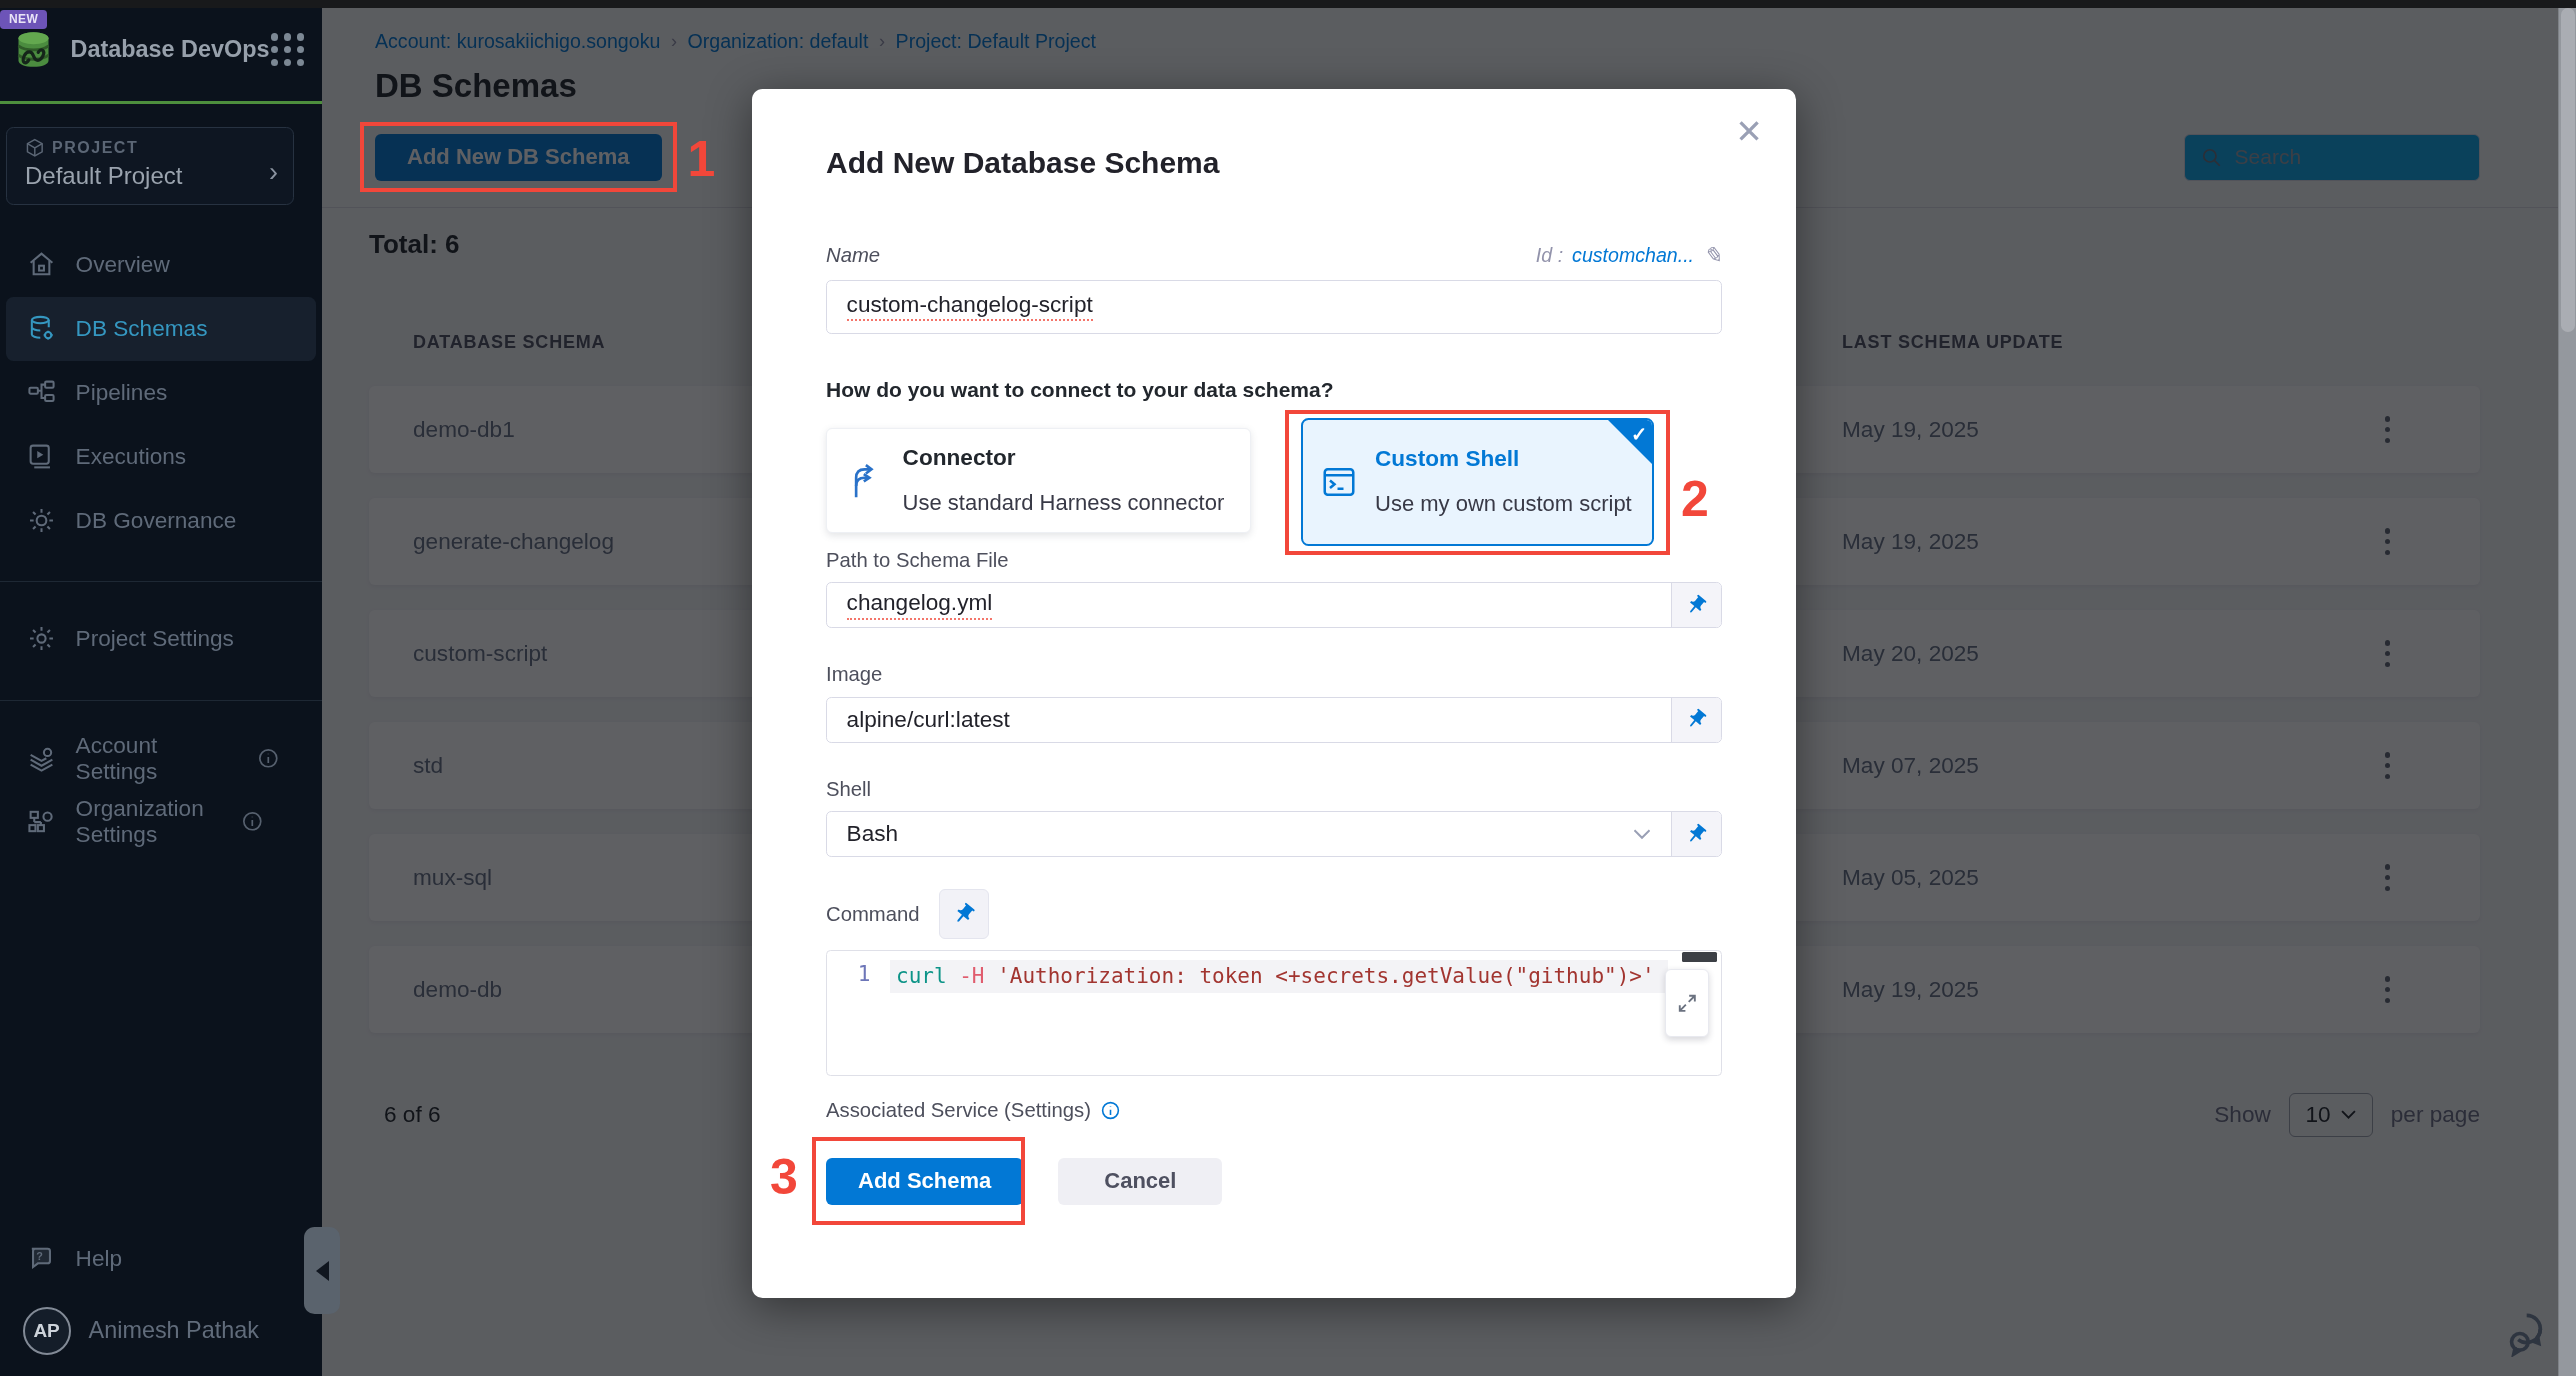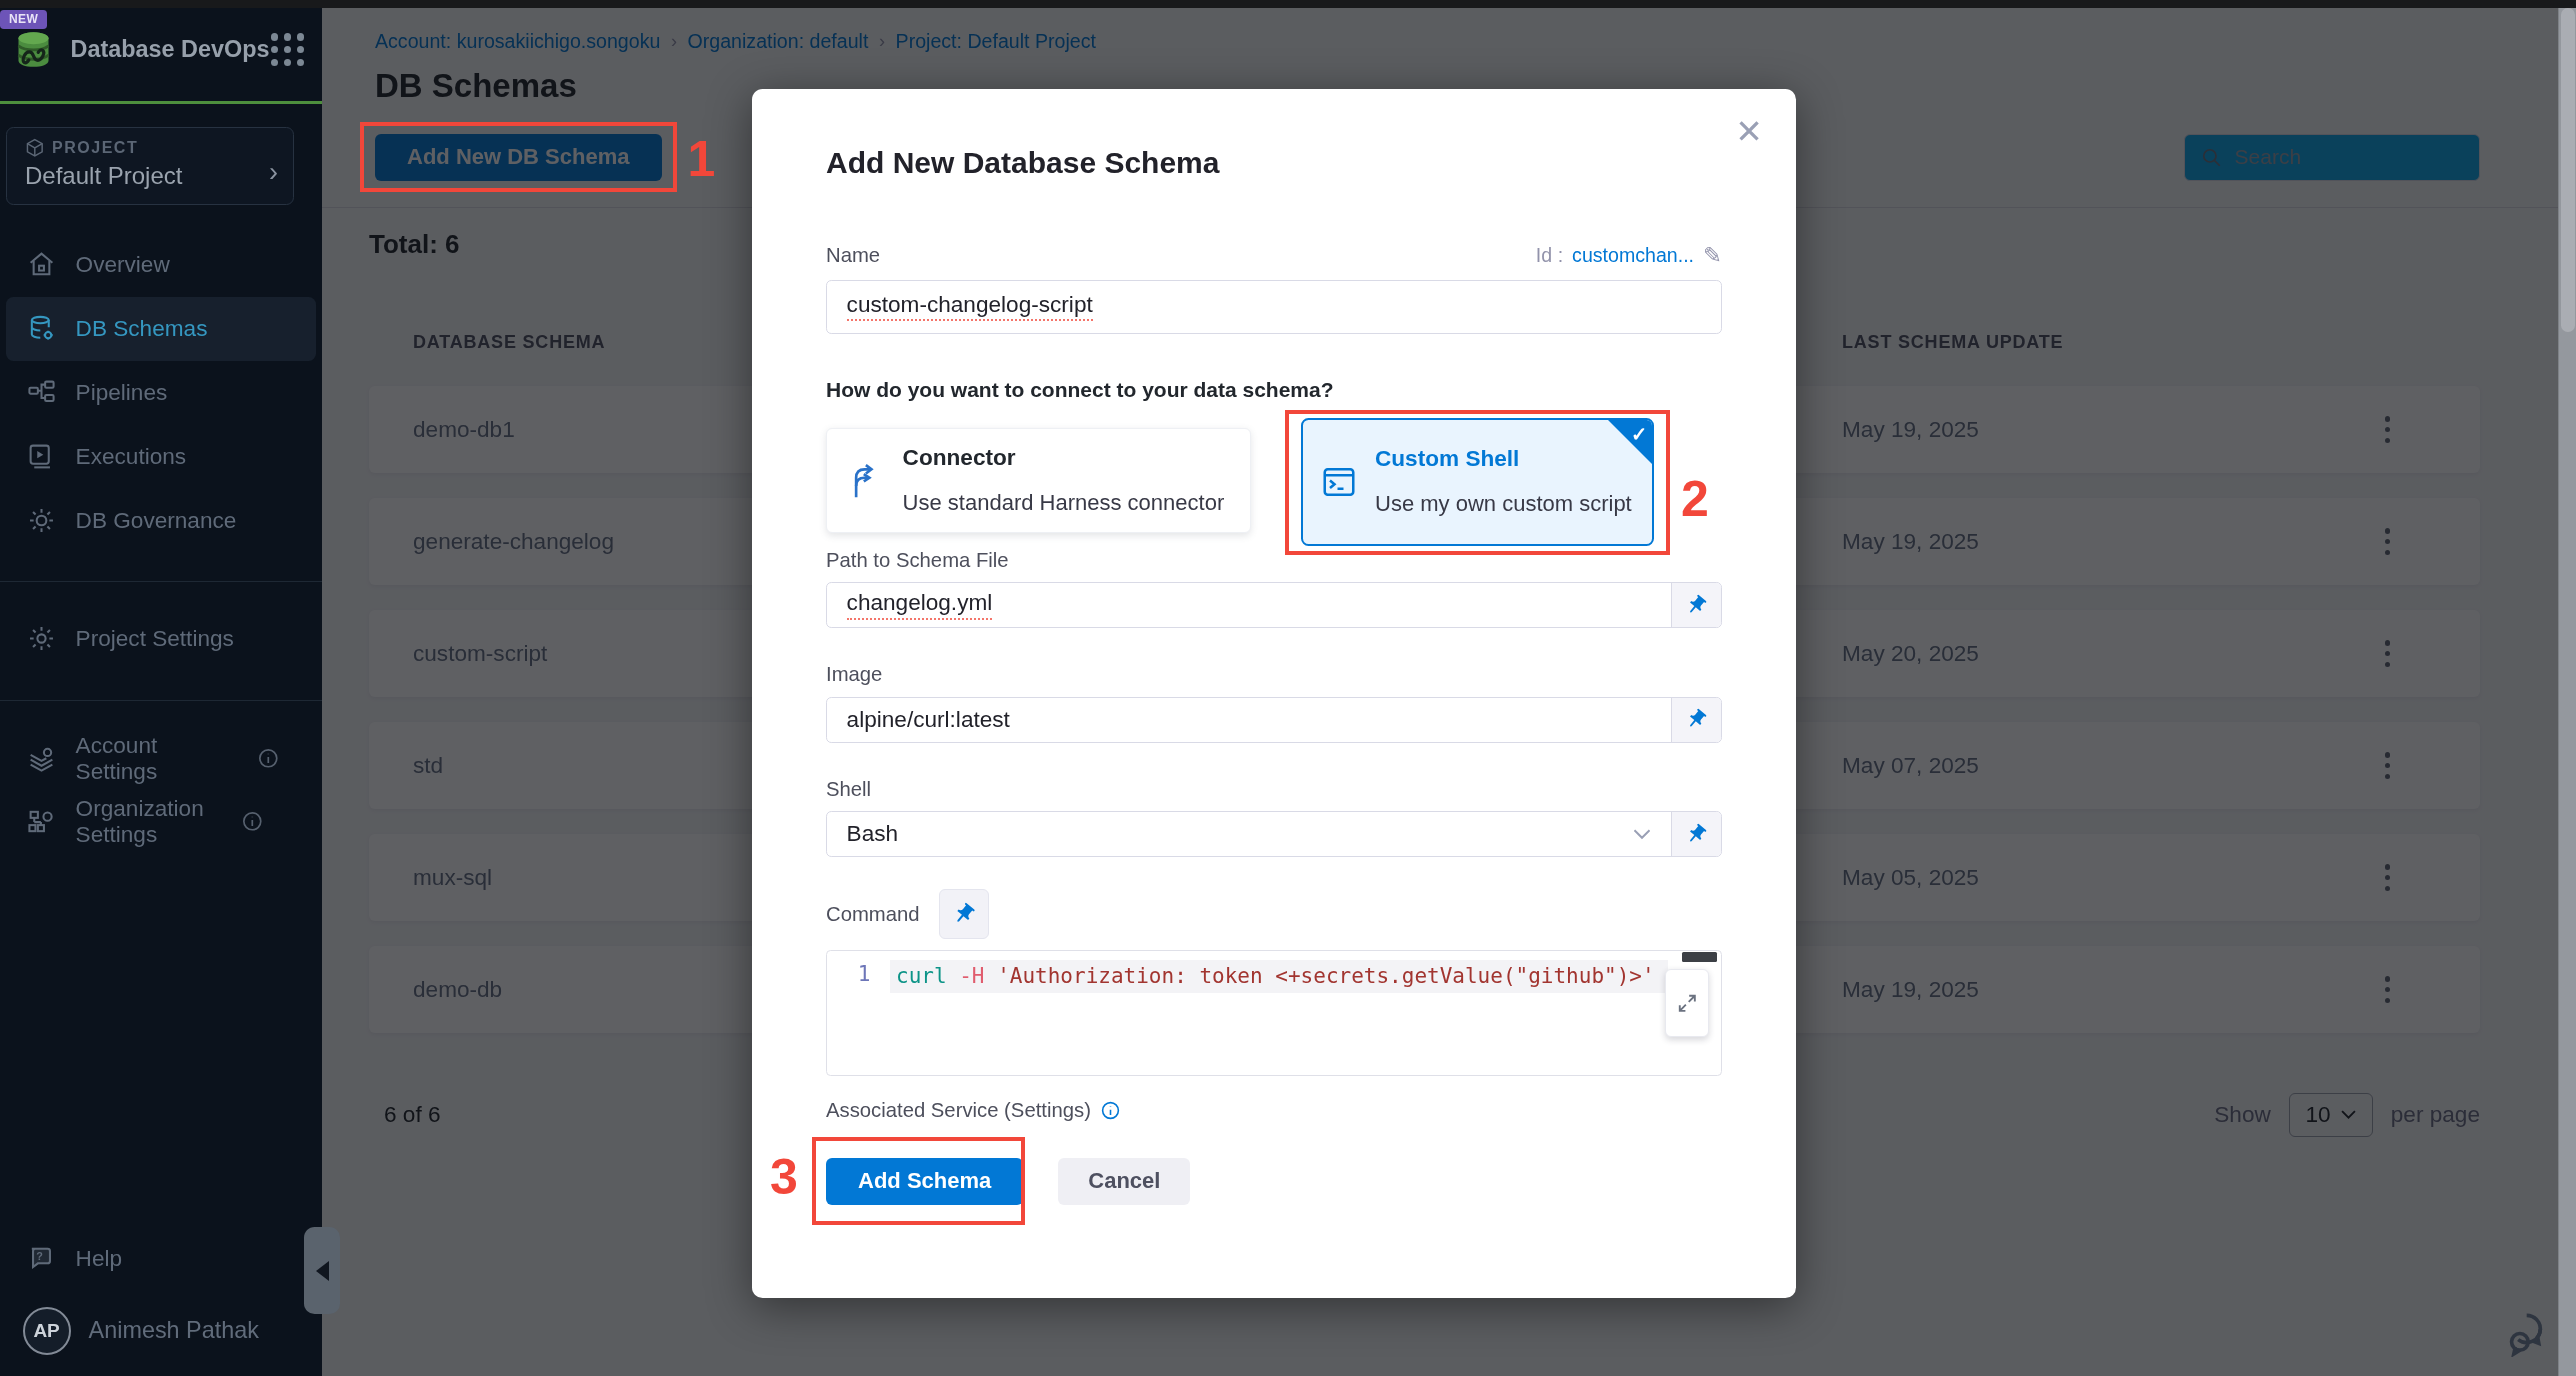--- a/index.html
+++ b/index.html
@@ -76,21 +76,21 @@
   
   .dim { position:absolute; left:322px; top:7.5px; right:0; bottom:0; background:rgba(9,11,15,.65); z-index:5; }
 
   
   .chatw { position:absolute; left:2507px; top:1310px; z-index:9; color:#2e3540; cursor:pointer; }
 
   
   .modal { position:absolute; left:752px; top:89px; width:1044px; height:1209px; background:#fff; border-radius:10.6px; z-index:10; box-shadow:0 9px 45px rgba(0,0,0,.45); padding:57px 74px 0; }
   .close-x { position:absolute; top:26px; right:33px; font-size:33px; color:#9aa0b5; font-weight:300; cursor:pointer; line-height:1; }
   .mtitle { font-size:30px; font-weight:700; color:#22222a; }
-  .lblrow { margin-top:62px; display:flex; align-items:baseline; }
+  .lblrow { margin-top:62px; display:flex; align-items:baseline;font-style:italic; }
   .flabel { font-size:20.3px; color:#4d4f5c; }
   .idgroup { margin-left:auto; display:flex; align-items:center; gap:9px; font-size:19.6px; }
   .idlbl { color:#9293ab; }
   .idval { color:#0278d5; cursor:pointer; }
   .pencil { color:#9293ab; font-size:22.6px; cursor:pointer; }
   .tinput { margin-top:10.6px; height:54px; border:1.5px solid #d9dae6; border-radius:5.3px; display:flex; align-items:center; padding:0 19.6px; font-size:22.6px; color:#22222a; background:#fff; cursor:text; }
   .spell { border-bottom:2.3px dotted #f4756a; padding-bottom:1.5px; }
   .question { margin-top:44px; font-size:21px; font-weight:700; color:#22272d; }
   .cards { margin-top:26px; display:flex; gap:50px; align-items:flex-start; height:121px; }
   .card-conn { width:425px; height:105px; background:#fff; border:0.8px solid #eef0f4; border-radius:6px; box-shadow:0 2.3px 7.5px rgba(96,97,112,.16); display:flex; align-items:center; padding-left:19.6px; gap:21px; cursor:pointer; }
@@ -114,21 +114,21 @@
   .codearea { flex:1; padding-top:9px; overflow:hidden; padding-right:53px; }
   .codeline { background:#f3f3f6; white-space:nowrap; overflow:hidden; font-size:21px; padding:4.5px 0 4.5px 6px; color:#22222a; }
   .tok-cmd { color:#0d9488; }
   .tok-flag { color:#e05c6e; }
   .tok-str { color:#a23530; }
   .expandbtn { position:absolute; right:12px; top:18px; width:44px; height:68px; background:#fff; border:0.8px solid #e8e9ef; border-radius:6px; box-shadow:0 2.3px 6px rgba(40,41,61,.18); display:flex; align-items:center; justify-content:center; color:#6b7280; cursor:pointer; }
   .hthumb { position:absolute; right:4.5px; top:1.5px; width:35px; height:9.8px; background:#3c3f45; border-radius:1.5px; }
   .assoc { margin-top:22.6px; display:flex; align-items:center; gap:9px; }
   .selgray { color:#9294a9; }
   .btnrow { margin-top:36px; display:flex; align-items:center; }
-  .btn-cancel { margin-left:35px; background:#efeff4; color:#4e5060; border:none; border-radius:6px; height:47px; padding:0 30px; font-size:22px; font-weight:600; font-family:inherit; cursor:pointer; }
+  .btn-cancel { margin-left:35px; background:#efeff4; color:#4e5060; border:none; border-radius:6px; height:47px; padding:0 46px; font-size:22px; font-weight:600; font-family:inherit; cursor:pointer; }
 
   
   .anno { border:4.5px solid #f2473a; position:absolute; z-index:11; pointer-events:none; }
   .anno-num { position:absolute; color:#f2473a; font-size:50px; font-weight:700; z-index:11; line-height:1; }
   .box1 { left:-15px; top:-11.3px; right:-15px; bottom:-11.3px; }
   .num1 { left:calc(100% + 26px); top:0px; }
   .box2 { left:-16px; top:-8.3px; right:-16px; bottom:-9px; }
   .num2 { left:calc(100% + 27px); top:56px; }
   .box3 { left:-13.6px; top:-20.3px; width:213px; height:88px; }
   .num3 { left:-56px; top:-6px; }

